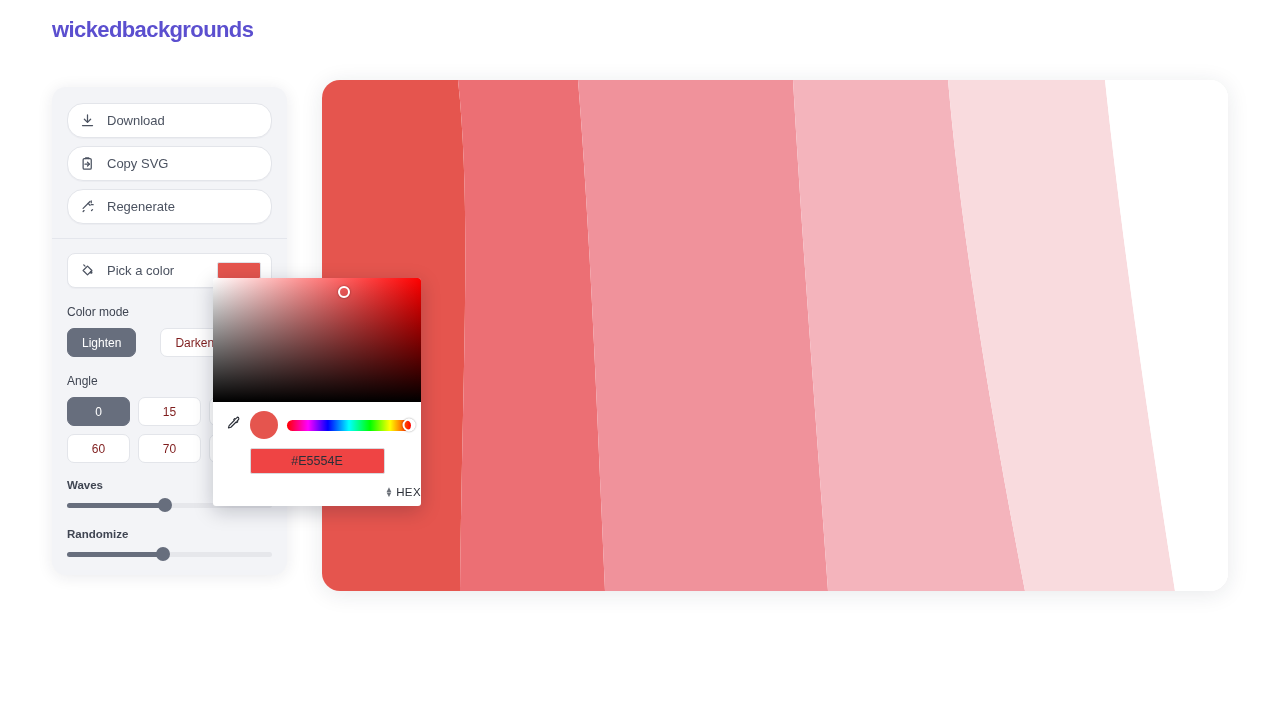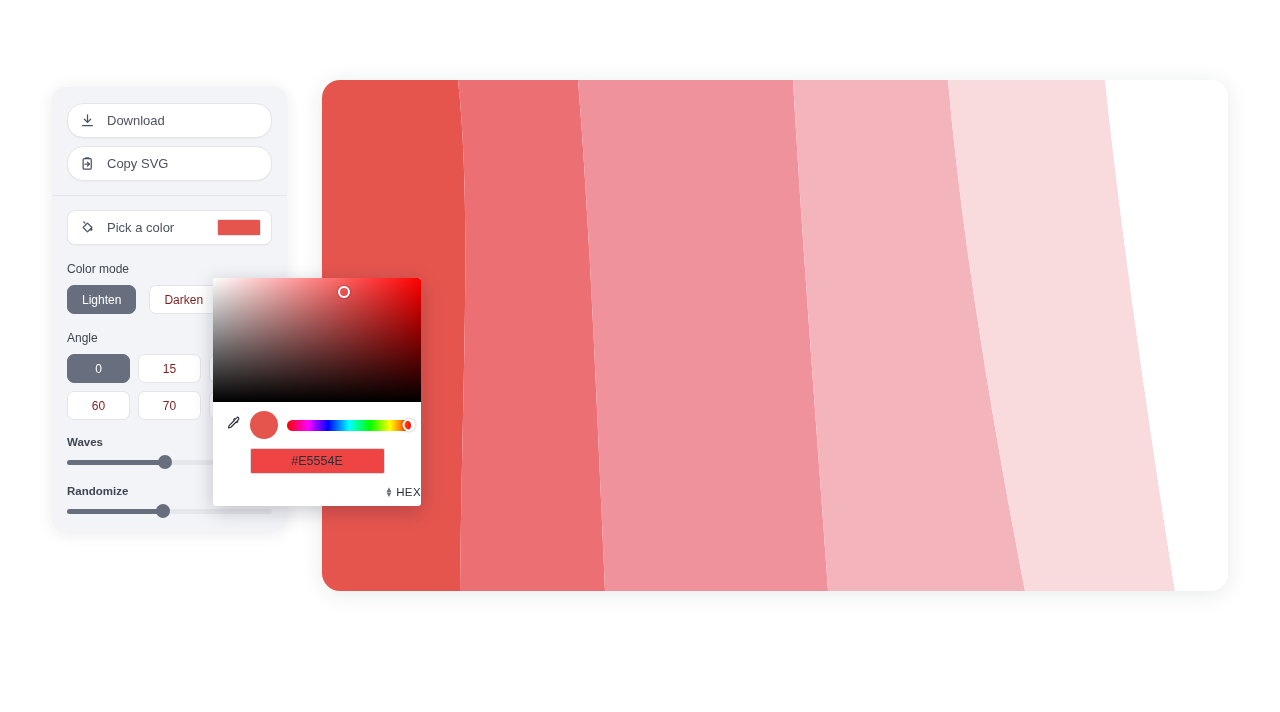--- a/index.html
+++ b/index.html
@@ -83,21 +83,21 @@
     width: 44px; height: 17px;
     border-radius: 2px;
     border: 1px solid #e0e2e8;
   }
 
   .section-title {
     font-size: 12px; font-weight: 400; color: #3f4552;
     margin: 17px 0 9px 0;
   }
 
-  .chip-row { display: flex; gap: 13px; }
+  .chip-row { display: flex; gap: 24px; }
   .chip-grid {
     display: grid;
     grid-template-columns: repeat(3, 1fr);
     gap: 8px;
   }
   .chip {
     height: 29px;
     display: flex; align-items: center; justify-content: center;
     background: #ffffff;
     border: 1px solid #e3e5ea;
@@ -220,20 +220,21 @@
   .format-stepper {
     position: absolute; right: 28px;
     display: flex; flex-direction: column;
     line-height: 5px; font-size: 8px; color: #6b7078;
   }
 </style>
 </head>
 <body>
 
 <div class="header">
+  <div class="brand">wickedbackgrounds</div>
 
 </div>
 
 <div class="sidebar">
 
   <div class="sidebar-group">
 
     <div class="action-btn">
       <span>
         <svg class="ico" viewBox="0 0 24 24" fill="none" stroke="#4b5260" stroke-width="2" stroke-linecap="round" stroke-linejoin="round">
@@ -250,20 +251,33 @@
         <svg class="ico" viewBox="0 0 24 24" fill="none" stroke="#4b5260" stroke-width="2" stroke-linecap="round" stroke-linejoin="round">
           <rect x="5" y="4" width="13" height="17" rx="2"></rect>
           <path d="M9 4V2.8h5V4"></path>
           <path d="M8 13h7"></path>
             <path d="M12 10l3 3-3 3"></path>
         </svg>
       </span>
       <span class="label">Copy SVG</span>
     </div>
 
+    <div class="action-btn">
+      <span>
+        <svg class="ico" viewBox="0 0 24 24" fill="none" stroke="#4b5260" stroke-width="2" stroke-linecap="round" stroke-linejoin="round">
+          <path d="M16 4l-11 11"></path>
+            <path d="M13 7l3 3"></path>
+          <path d="M18 3v3"></path>
+            <path d="M21 9h-3"></path>
+            <path d="M20 17l-1.5 1.5"></path>
+          <path d="M5 20l1.5-1.5"></path>
+        </svg>
+      </span>
+      <span class="label">Regenerate</span>
+    </div>
   </div>
 
   <div class="divider"></div>
 
   <div class="sidebar-group">
 
     <div class="picker-row">
       <span>
         <svg class="ico" viewBox="0 0 24 24" fill="none" stroke="#4b5260" stroke-width="2" stroke-linecap="round" stroke-linejoin="round">
           <path d="M5 12l7-7 7 7-7 7z"></path>

